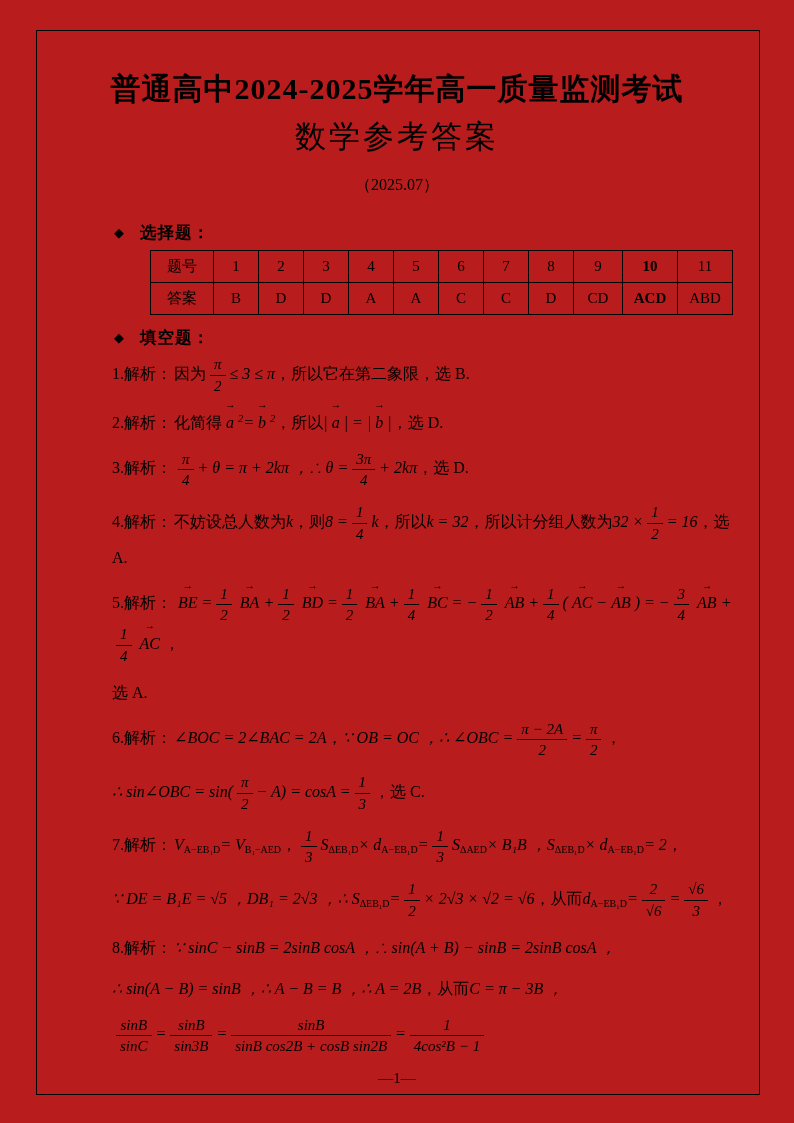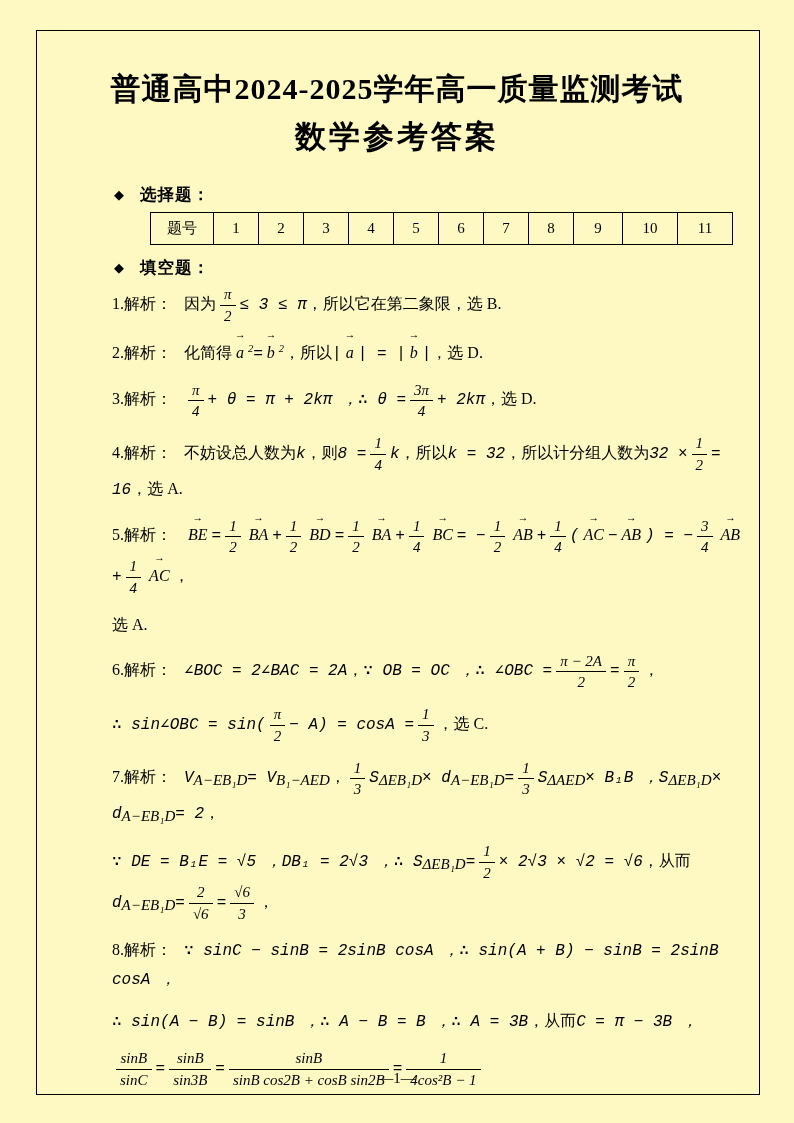--- a/index.html
+++ b/index.html
@@ -1,37 +1,37 @@
 <!DOCTYPE html>
 <html><head>
 <meta charset="utf-8">
 <style>
   html,body{margin:0;padding:0;background:#ffffff;}
   .page{
     position:relative;
     width:794px;height:1123px;
     margin:0 auto;
-    background:#fef9c3;
+    background:#b91c1c;
     color:#000;
     font-family:"Liberation Serif","DejaVu Serif",serif;
     overflow:hidden;
   }
   .frame{
     position:absolute;
     top:30px;left:36px;right:34px;bottom:28px;
     border:1.6px solid #000;
     pointer-events:none;
   }
   .head{ text-align:center; padding-top:70px; }
   .exam-title{
     font-size:30px; font-weight:700; margin:0; line-height:38px; letter-spacing:1px;
     font-family:"Liberation Serif","DejaVu Serif",serif;
   }
   .answer-title{
-    font-size:31px; font-weight:700; margin:8px 0 0 0; line-height:42px; letter-spacing:3px;text-align:center;
+    font-size:31px; font-weight:400; margin:8px 0 0 0; line-height:42px; letter-spacing:3px;text-align:center;
   }
   .exam-date{ margin-top:16px; font-size:16px; line-height:22px; }
 
   .content{ padding:14px 46px 0 112px; font-size:16px; }
 
   .section-head{ margin:12px 0 6px 2px; display:flex; align-items:center; }
   .bullet{ font-size:13px; margin-right:16px; }
   .sec-label{
     font-weight:700; font-size:16.5px;
     font-family:"Liberation Sans","DejaVu Sans",sans-serif;
@@ -43,64 +43,65 @@
     border-collapse:collapse; margin:6px 0 4px 38px;
     font-size:15px;
     border-radius:18px;
   }
   table.answers td{
     border:1px solid #000; text-align:center;
     width:40px; padding:6px 2px; height:19px;
   }
   table.answers td:first-child{ width:58px; }
   table.answers td:nth-child(10){ width:44px; }
-  table.answers td:nth-child(11){ width:50px; }
+  table.answers td:nth-child(11){ width:50px;font-weight:bold; }
   table.answers td:nth-child(12){ width:50px; }
 
   .blanks{ margin:10px 0 14px 18px; font-size:16px; }
   .blanks span{ margin-right:46px; }
 
   .sol{ margin:0; }
   .line{ margin:0 0 13px 0; line-height:1.75; }
-  .sol-label{ margin-right:12px; }
+  .sol-label{ margin-right:2px; }
 
   
-  .mm{ font-style:italic;font-family:Liberation Mono, monospace; }
+  .mm{ font-style:italic; }
   .mt{ font-style:normal;text-align:right; }
   .frac{
     display:inline-block; text-align:center; vertical-align:middle;
     margin:0 4px; font-size:15px; font-style:italic; line-height:1.25;
   }
   .fn{ display:block; padding:0 4px 1px 4px; border-bottom:1px solid #000; }
   .fd{ display:block; padding:1px 4px 0 4px; }
   .vec{
     position:relative; display:inline-block; font-style:italic;
     margin:0 3px; padding:0 1px;
   }
   .vec::after{
     content:"→"; position:absolute; left:0; right:0; top:-0.85em;
     font-size:0.65em; text-align:center; font-style:normal; line-height:1;
   }
-  .msub{ font-size:15px; font-style:italic; vertical-align:-3px; letter-spacing:0; }
+  .msub{ font-size:10px; vertical-align:-3px; letter-spacing:0; }
   .msup{ font-size:10.5px; font-style:italic; }
 
   .footer{
     position:absolute; bottom:36px; left:0; right:0;
     text-align:center; font-size:15px;
   }
 </style>
 </head>
 <body>
 
 <div class="page">
   <div class="frame"></div>
 
   <div class="head">
     <h1 class="exam-title">普通高中2024-2025学年高一质量监测考试</h1>
     <h2 class="answer-title">数学参考答案</h2>
+    <div class="exam-date">（2025.07）</div>
   </div>
 
   <div class="content">
 
     <div class="section-head">
       <span class="bullet">◆</span>
       <span class="sec-label">选择题：</span>
     </div>
 
     <table class="answers">
@@ -111,20 +112,34 @@
         <td>2</td>
         <td>3</td>
         <td>4</td>
         <td>5</td>
         <td>6</td>
         <td>7</td>
         <td>8</td>
         <td>9</td>
         <td>10</td>
         <td>11</td>
+      </tr>
+      <tr>
+        <td>答案</td>
+        <td>B</td>
+        <td>D</td>
+        <td>D</td>
+        <td>A</td>
+        <td>A</td>
+        <td>C</td>
+        <td>C</td>
+        <td>D</td>
+        <td>CD</td>
+        <td>ACD</td>
+        <td>ABD</td>
       </tr>
     </tbody>
       </table>
 
     <div class="section-head">
       <span class="bullet">◆</span>
       <span class="sec-label">填空题：</span>
     </div>
 
 
@@ -154,21 +169,21 @@
       <div class="line"><span><span class="mm">∴ sin∠OBC = sin(</span><span class="frac"><span class="fn">π</span><span class="fd">2</span></span><span class="mm">− A) = cosA =</span><span class="frac"><span class="fn">1</span><span class="fd">3</span></span><span class="mt">，选 C.</span></span></div>
     </div>
 
     <div class="sol">
       <div class="line"><span class="sol-label">7.解析：</span><span><span class="mm">V</span><sub class="msub">A−EB₁D</sub><span class="mm">= V</span><sub class="msub">B₁−AED</sub><span class="mt">，</span><span class="frac"><span class="fn">1</span><span class="fd">3</span></span><span class="mm">S</span><sub class="msub">ΔEB₁D</sub><span class="mm">× d</span><sub class="msub">A−EB₁D</sub><span class="mm">=</span><span class="frac"><span class="fn">1</span><span class="fd">3</span></span><span class="mm">S</span><sub class="msub">ΔAED</sub><span class="mm">× B₁B ，S</span><sub class="msub">ΔEB₁D</sub><span class="mm">× d</span><sub class="msub">A−EB₁D</sub><span class="mm">= 2</span><span class="mt">，</span></span></div>
       <div class="line"><span><span class="mm">∵ DE = B₁E = √5 ，DB₁ = 2√3 ，∴ S</span><sub class="msub">ΔEB₁D</sub><span class="mm">=</span><span class="frac"><span class="fn">1</span><span class="fd">2</span></span><span class="mm">× 2√3 × √2 = √6</span><span class="mt">，从而</span><span class="mm">d</span><sub class="msub">A−EB₁D</sub><span class="mm">=</span><span class="frac"><span class="fn">2</span><span class="fd">√6</span></span><span class="mm">=</span><span class="frac"><span class="fn">√6</span><span class="fd">3</span></span><span class="mt">，</span></span></div>
     </div>
 
     <div class="sol">
       <div class="line"><span class="sol-label">8.解析：</span><span><span class="mm">∵ sinC − sinB = 2sinB cosA ，∴ sin(A + B) − sinB = 2sinB cosA ，</span></span></div>
-      <div class="line"><span><span class="mm">∴ sin(A − B) = sinB ，∴ A − B = B ，∴ A = 3B</span><span class="mt">，从而</span><span class="mm">C = π − 3B ，</span></span></div>
+      <div class="line"><span><span class="mm">∴ sin(A − B) = sinB ，∴ A − B = B ，∴ A = 2B</span><span class="mt">，从而</span><span class="mm">C = π − 3B ，</span></span></div>
       <div class="line"><span><span class="frac"><span class="fn">sinB</span><span class="fd">sinC</span></span><span class="mm">=</span><span class="frac"><span class="fn">sinB</span><span class="fd">sin3B</span></span><span class="mm">=</span><span class="frac"><span class="fn">sinB</span><span class="fd">sinB cos2B + cosB sin2B</span></span><span class="mm">=</span><span class="frac"><span class="fn">1</span><span class="fd">4cos²B − 1</span></span></span></div>
 
     </div>
 
   </div>
 
   <div class="footer">—1—</div>
 </div>
 
 </body></html>

